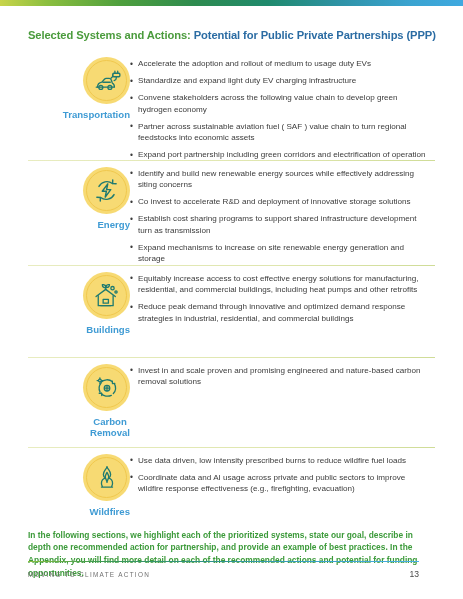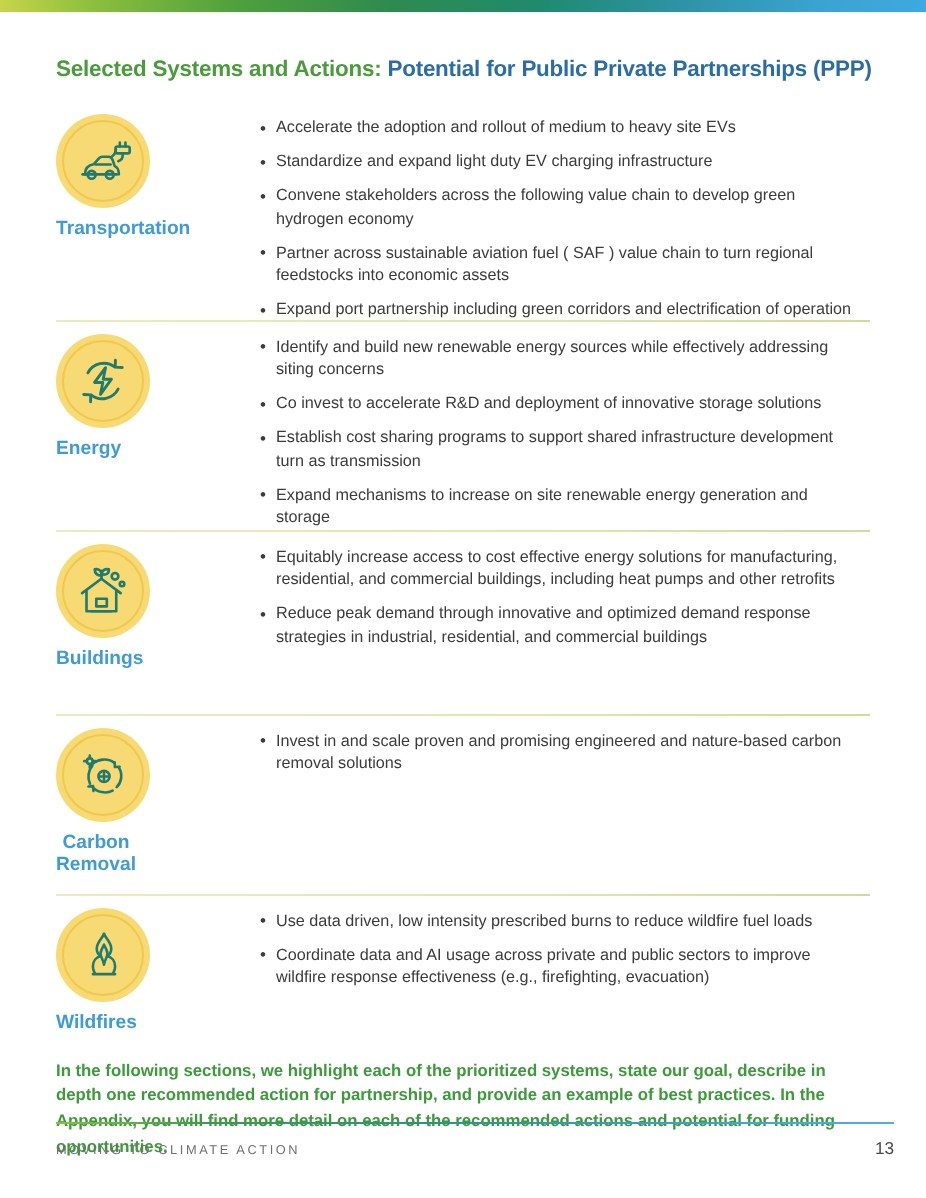--- a/index.html
+++ b/index.html
@@ -69,21 +69,21 @@
     height: 1px;
     background: linear-gradient(90deg, #e8ecc0 0%, #dfe6ae 60%, #cfdc97 100%);
   }
 
   
   .icon-col {
     width: 102px;
     flex: 0 0 102px;
     display: flex;
     flex-direction: column;
-    align-items: flex-start;
+    align-items: flex-end;
     padding-top: 6px;
   }
   .badge {
     width: 47px;
     height: 47px;
     border-radius: 50%;
     background: #f7da73;
     display: flex;
     align-items: center;
     justify-content: center;
@@ -157,21 +157,21 @@
     margin-top: 12px;
     color: #3c9a3a;
     font-size: 8.4px;
     font-weight: bold;
     line-height: 1.5;
   }
 
   
   .footer-wrap {
     position: absolute;
-    left: 28px; right: 16px;
+    left: 28px; right: 44px;
     bottom: 20px;
   }
   .footer-rule {
     height: 1px;
     background: linear-gradient(90deg,
       #8cbf3f 0%,
       #3e9a53 18%,
       #2f9187 45%,
       #3aa1c8 72%,
       #4bb0e6 100%);
@@ -218,21 +218,21 @@
             <path d="M22 10.5c1.8-1.3 2.2-2.6 2.2-4.2"></path>
             <path d="M26.6 2.2v2.4M30 2.2v2.4"></path>
             <rect x="24" y="4.6" width="8.6" height="4.2" rx="1.2"></rect>
             <path d="M28.3 8.8v1.6c0 1.6-1 2.6-2.6 3.1"></path>
           </svg>
         </div>
         <div class="sys-label">Transportation</div>
       </div>
       <div class="bullets-col">
         <ul class="bullets">
-          <li>Accelerate the adoption and rollout of medium to heavy site EVs</li>
+          <li>Accelerate the adoption and rollout of medium to usage duty EVs</li>
           <li>Standardize and expand light duty EV charging infrastructure</li>
           <li>Convene stakeholders across the following value chain to develop green hydrogen economy</li>
           <li>Partner across sustainable aviation fuel ( SAF ) value chain to turn regional feedstocks into economic assets</li>
           <li>Expand port partnership including green corridors and electrification of operation</li>
         </ul>
       </div>
       <div class="divider"></div>
     </div>
 
     <div class="system-row row-energy">

